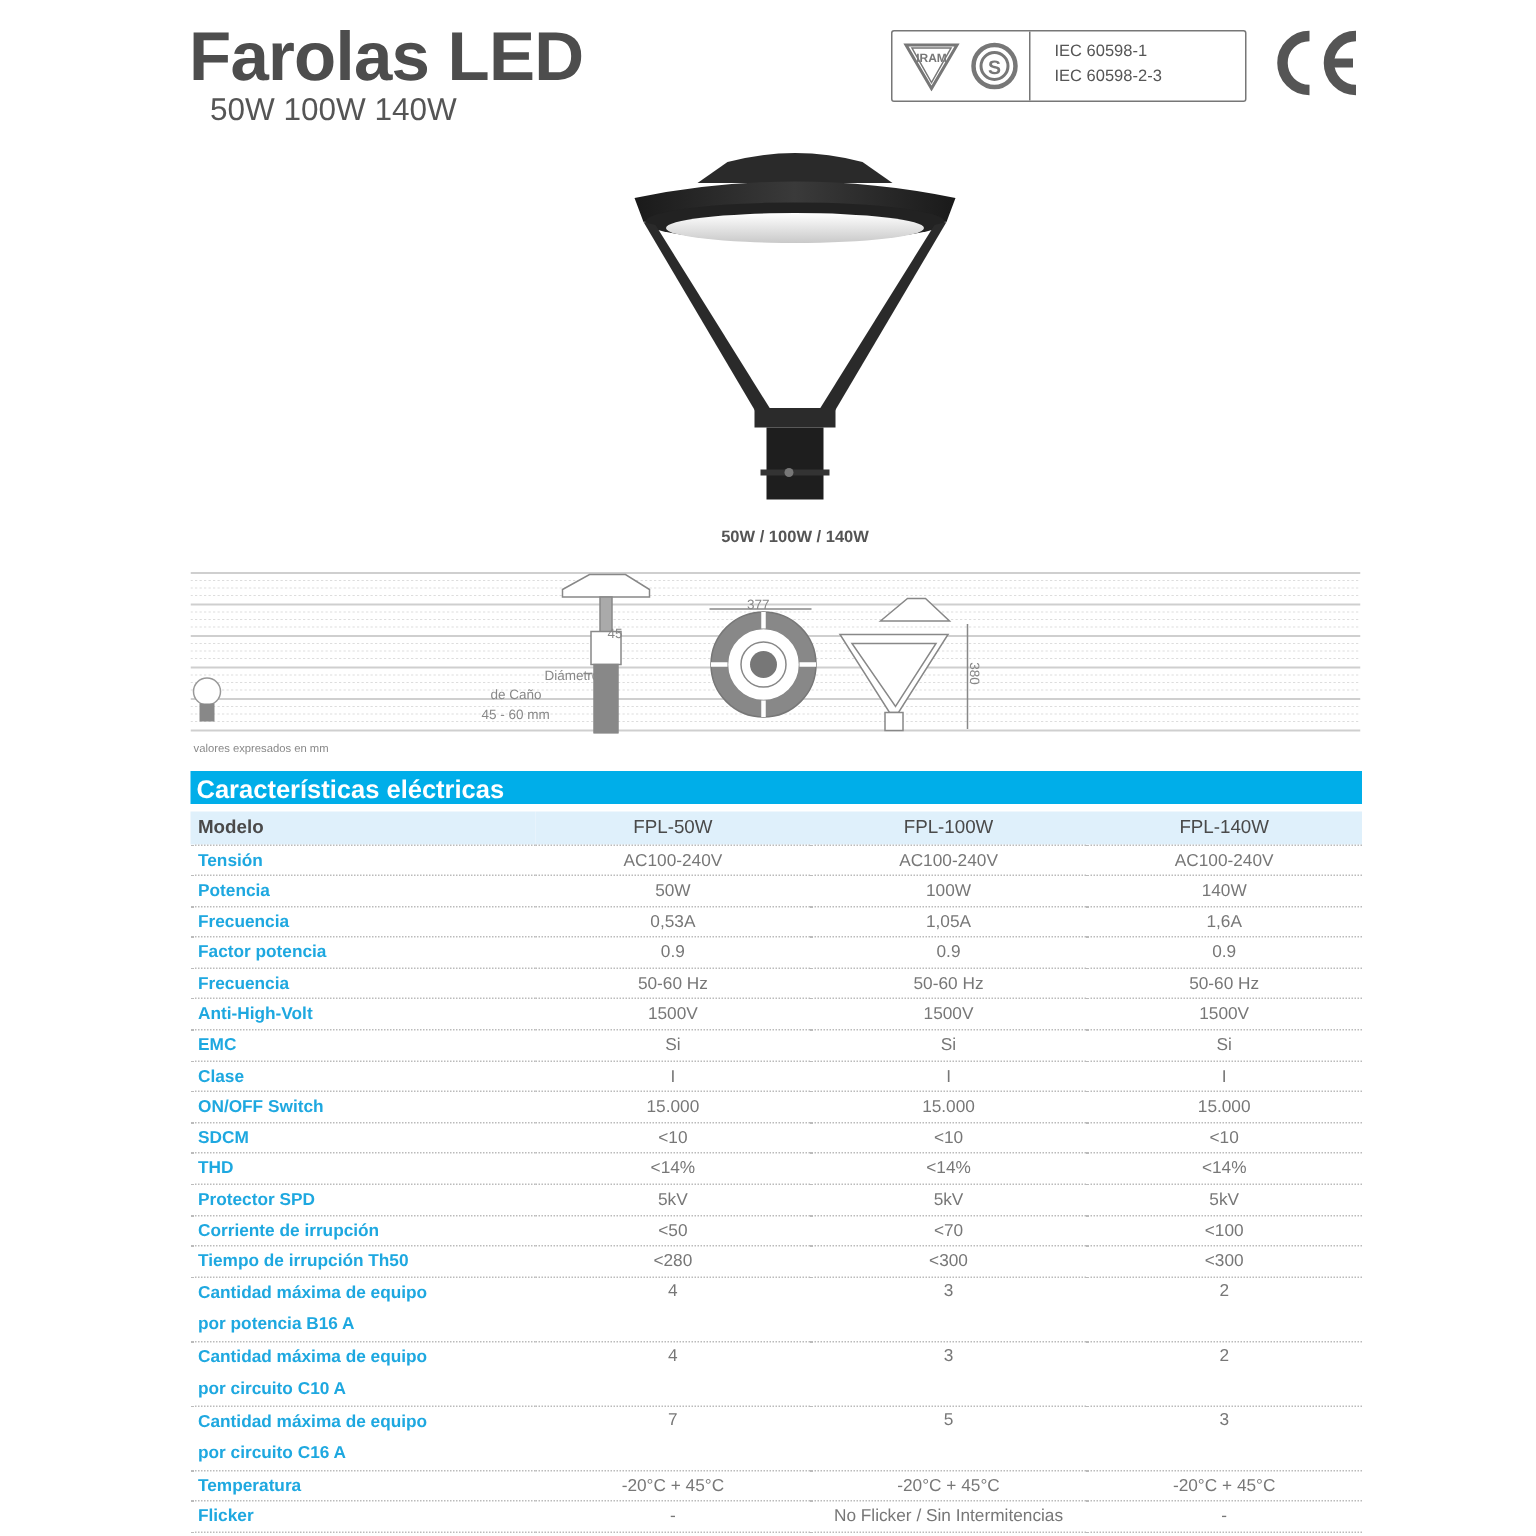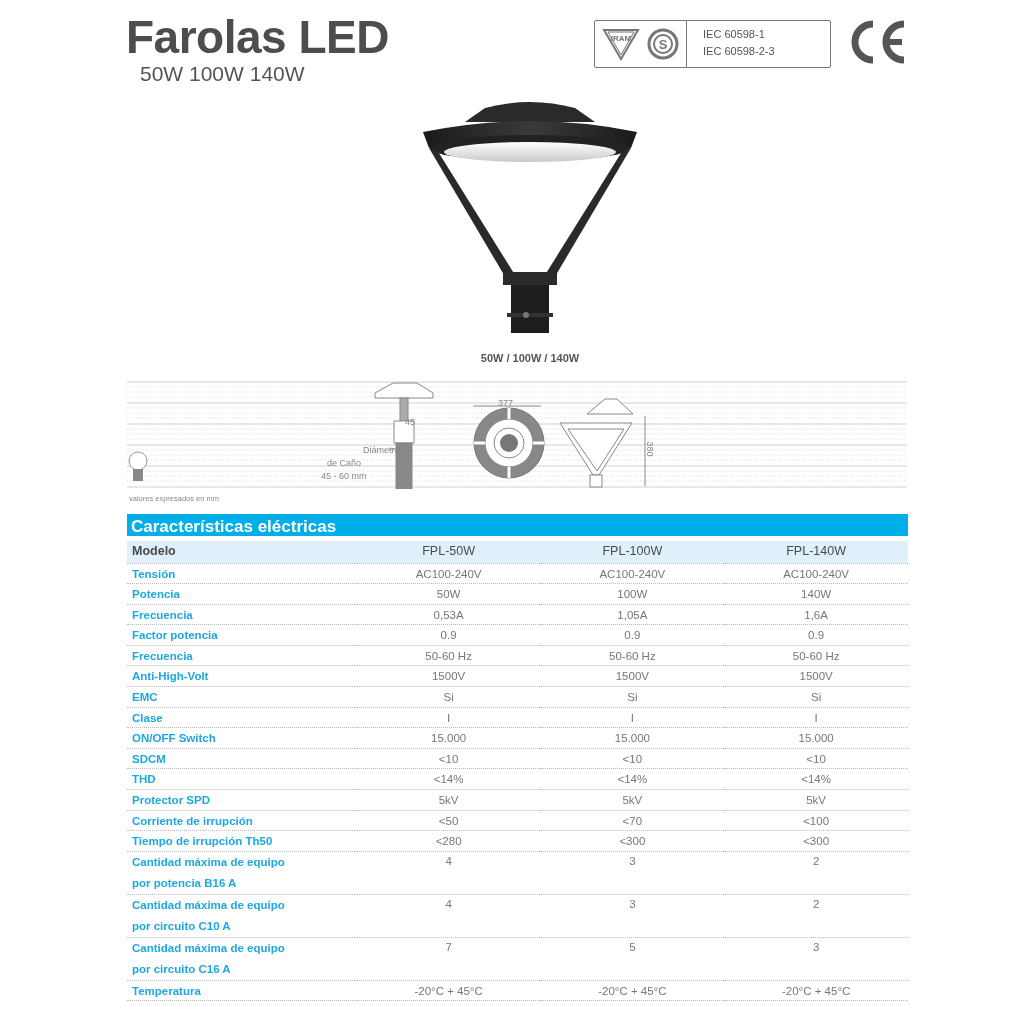--- a/index.html
+++ b/index.html
@@ -282,14 +282,20 @@
         <td class="val">7</td>
         <td class="val">5</td>
         <td class="val">3</td>
       </tr>
   <tr>
         <td class="label">Temperatura</td>
         <td class="val">-20°C + 45°C</td>
         <td class="val">-20°C + 45°C</td>
         <td class="val">-20°C + 45°C</td>
       </tr>
+  <tr>
+        <td class="label">Flicker</td>
+        <td class="val">-</td>
+        <td class="val">No Flicker / Sin Intermitencias</td>
+        <td class="val">-</td>
+      </tr>
 </tbody>
   </table>
 
 </body></html>

